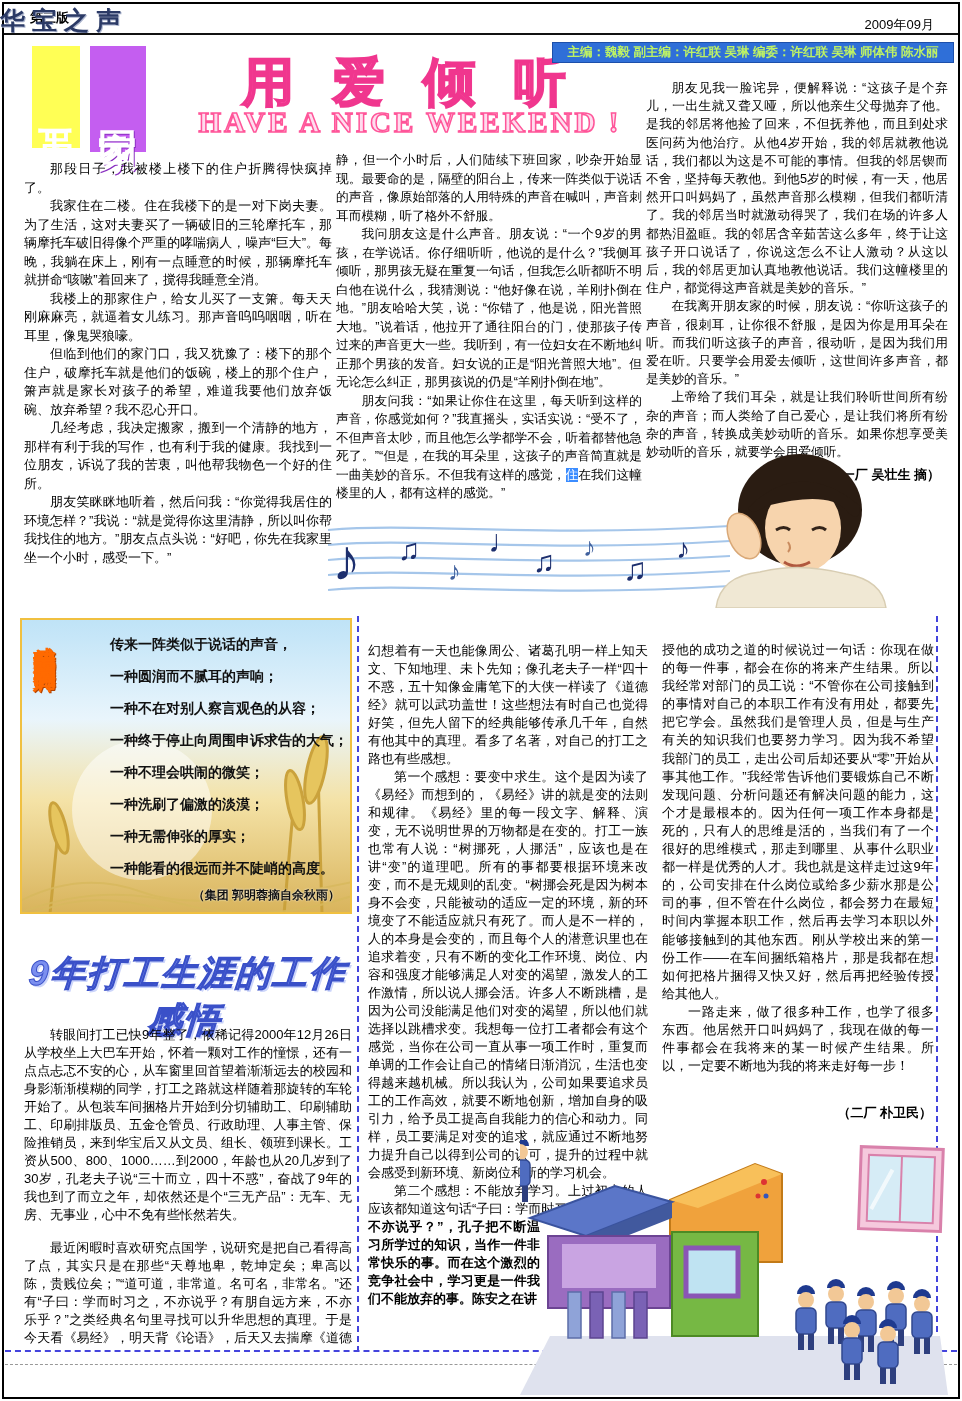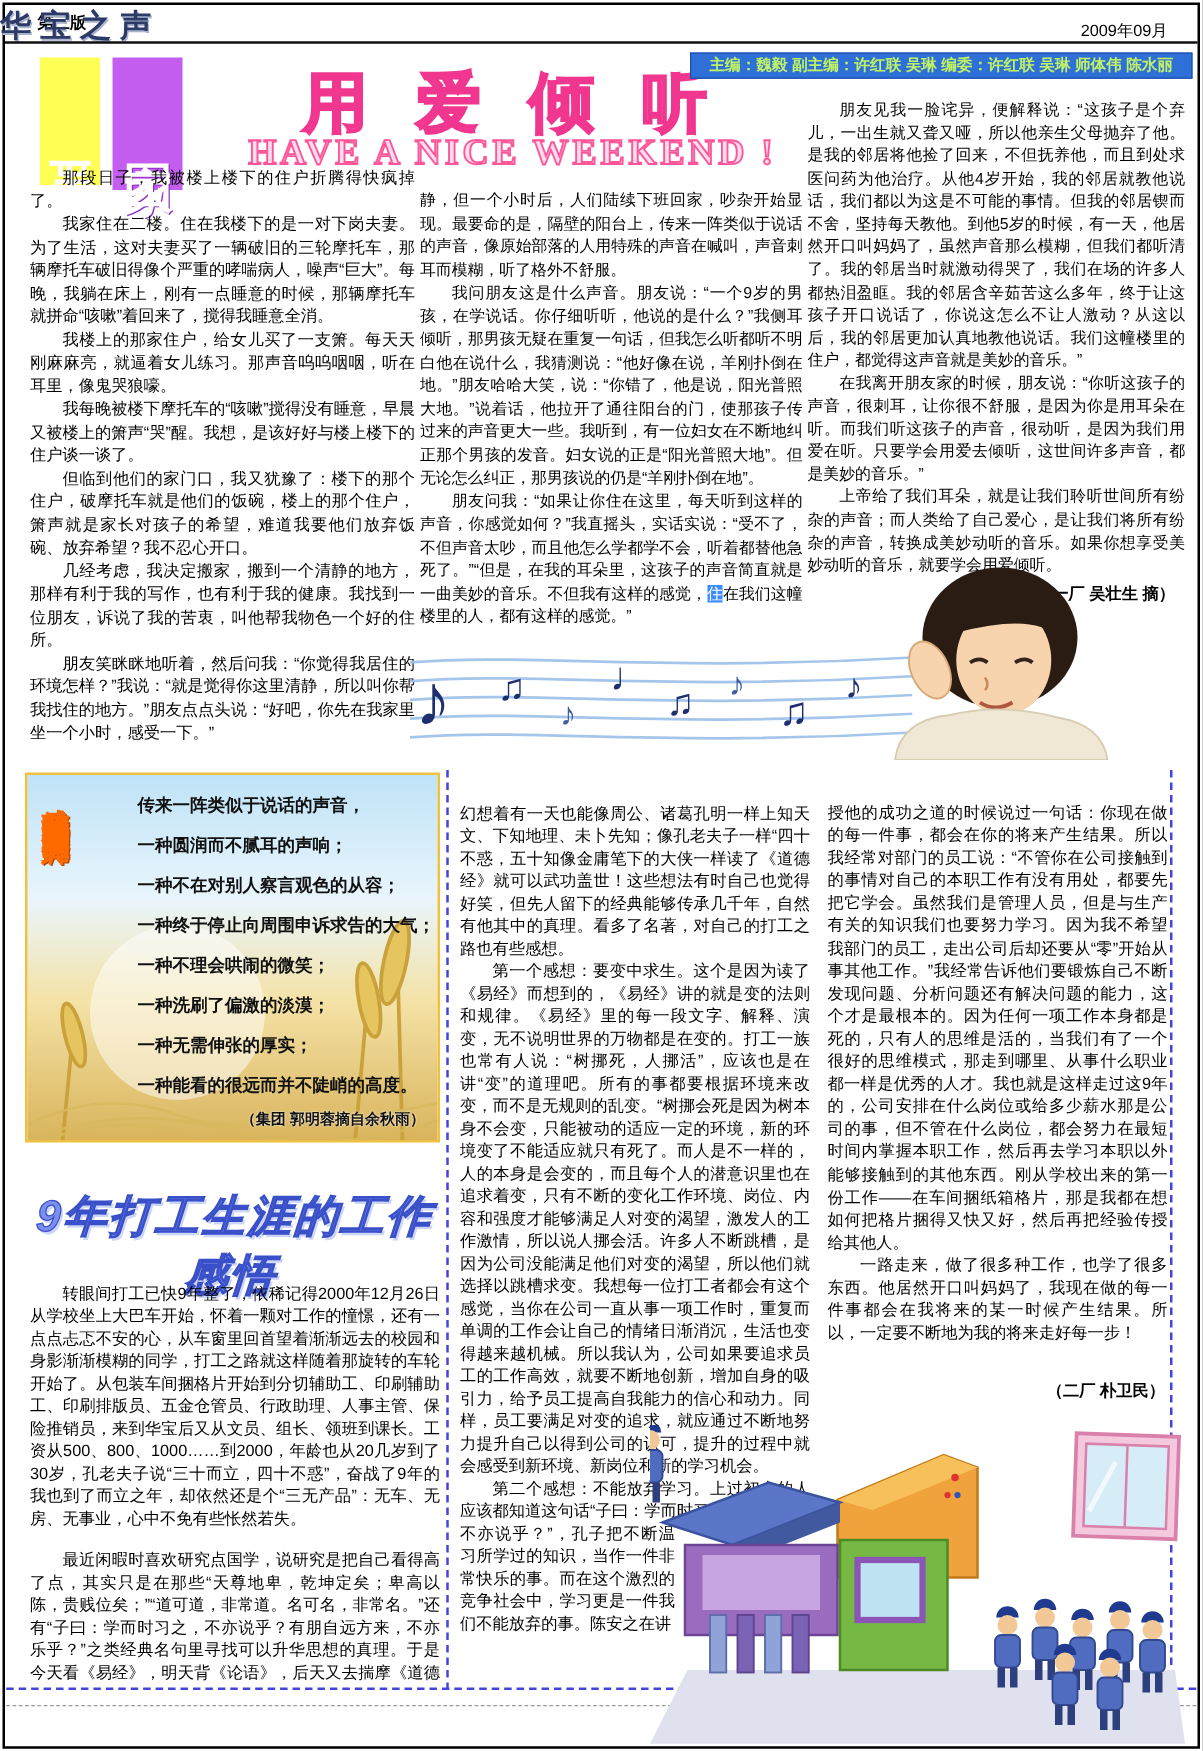--- a/index.html
+++ b/index.html
@@ -33,21 +33,21 @@
   .editors { position:absolute; left:552px; top:42px; width:402px; height:21px;
              background:#2f6fd8; border:1px solid #1c4faa; color:#bef264; font-size:12.5px;
              font-weight:bold; line-height:19px; text-align:center; white-space:nowrap; }
   
   .col { position:absolute; text-align:justify; font-size:13px; line-height:18.5px; }
   .col p { text-indent:2em; }
   .col p.lead { text-indent:0; }
   .hl { background:#3b8cff; color:#fff; }
   .attr { position:absolute; font-size:13px; font-weight:bold; }
   
-  .a1c1 { left:24px;  top:133px; width:308px; height:462px; overflow:hidden; }
+  .a1c1 { left:24px;  top:160px; width:308px; height:462px; overflow:hidden; }
   .a1c2 { left:336px; top:151px; width:306px; height:372px; overflow:hidden; font-size:12.7px; }
   .a1c3 { left:646px; top:79px;  width:302px; height:384px; overflow:hidden; font-size:12.7px; line-height:18.2px; }
   .a1attr { left:640px; top:466px; width:300px; text-align:right; }
   
   .qbox { position:absolute; left:20px; top:618px; width:332px; height:296px;
           border:2px solid #f0c040; overflow:hidden;
           background:linear-gradient(180deg,#bfe3f7 0%,#e9f5fc 34%,#f4e2a6 62%,#d9b45c 100%); }
   .qvert { position:absolute; left:8px; top:8px; height:282px; writing-mode:vertical-rl;
            text-orientation:upright; font-size:23px; font-weight:bold; color:#ff6a00;
            letter-spacing:2px; text-shadow:1px 1px 0 #b34400; }
@@ -56,21 +56,21 @@
               text-indent:0; color:#111; }
   .qattr { position:absolute; right:10px; bottom:8px; font-size:12px; font-weight:bold;
            color:#111; text-shadow:0 0 2px #fff; }
   
   .t2 { position:absolute; left:20px; top:950px; width:332px; text-align:center;
         font-size:35px; font-weight:bold; font-style:italic; letter-spacing:2px;
         color:#7b8fef; -webkit-text-stroke:1px #3a50c8; text-shadow:2px 2px 0 #ccd5fa;
         transform:skewX(-4deg); }
   
   .bcol p + p { margin-top:15px; }
-  .bcol p.cont { margin-top:0; }
+  .bcol p.cont { margin-top:0;font-weight:bold; }
   .b1 { left:24px;  top:1026px; width:328px; height:322px; overflow:hidden; line-height:18px; }
   .b2 { left:368px; top:642px;  width:280px; height:700px; line-height:18px; }
   .b3 { left:662px; top:641px;  width:272px; height:452px; overflow:hidden; line-height:18.1px; }
   .wrap-narrow { width:172px; }
   .b3attr { left:660px; top:1104px; width:272px; text-align:right; }
   
   .vdash { position:absolute; width:0; border-left:2px dashed #4444dd; }
   .vd-l { left:357px; top:616px; height:736px; }
   .vd-r { left:936px; top:616px; height:736px; }
   .hdash-blue { position:absolute; left:5px; right:5px; top:1350px; border-top:2px dashed #4444dd; }
@@ -95,21 +95,20 @@
   <div class="badge badge-yg">员工</div>
   <div class="badge badge-jy">家园</div>
   <div class="t1">用 爱 倾 听</div>
   <div class="t1en">HAVE A NICE WEEKEND !</div>
   <div class="editors">主编：魏毅 副主编：许红联 吴琳 编委：许红联 吴琳 师体伟 陈水丽</div>
 
   <div class="col a1c1 bodytext">
       <p class="para">那段日子，我被楼上楼下的住户折腾得快疯掉了。</p>
       <p class="para">我家住在二楼。住在我楼下的是一对下岗夫妻。为了生活，这对夫妻买了一辆破旧的三轮摩托车，那辆摩托车破旧得像个严重的哮喘病人，噪声“巨大”。每晚，我躺在床上，刚有一点睡意的时候，那辆摩托车就拼命“咳嗽”着回来了，搅得我睡意全消。</p>
       <p class="para">我楼上的那家住户，给女儿买了一支箫。每天天刚麻麻亮，就逼着女儿练习。那声音呜呜咽咽，听在耳里，像鬼哭狼嚎。</p>
-      <p class="para">我每晚被楼下摩托车的“咳嗽”搅得没有睡意，早晨又被楼上的箫声“哭”醒。我想，是该好好与楼上楼下的住户谈一谈了。</p>
       <p class="para">但临到他们的家门口，我又犹豫了：楼下的那个住户，破摩托车就是他们的饭碗，楼上的那个住户，箫声就是家长对孩子的希望，难道我要他们放弃饭碗、放弃希望？我不忍心开口。</p>
       <p class="para">几经考虑，我决定搬家，搬到一个清静的地方，那样有利于我的写作，也有利于我的健康。我找到一位朋友，诉说了我的苦衷，叫他帮我物色一个好的住所。</p>
       <p class="para">朋友笑眯眯地听着，然后问我：“你觉得我居住的环境怎样？”我说：“就是觉得你这里清静，所以叫你帮我找住的地方。”朋友点点头说：“好吧，你先在我家里坐一个小时，感受一下。”</p>
     </div>
 
   <div class="col a1c2">
     <p class="lead">静，但一个小时后，人们陆续下班回家，吵杂开始显现。最要命的是，隔壁的阳台上，传来一阵类似于说话的声音，像原始部落的人用特殊的声音在喊叫，声音刺耳而模糊，听了格外不舒服。</p>
     <div>
         <p class="para">我问朋友这是什么声音。朋友说：“一个9岁的男孩，在学说话。你仔细听听，他说的是什么？”我侧耳倾听，那男孩无疑在重复一句话，但我怎么听都听不明白他在说什么，我猜测说：“他好像在说，羊刚扑倒在地。”朋友哈哈大笑，说：“你错了，他是说，阳光普照大地。”说着话，他拉开了通往阳台的门，使那孩子传过来的声音更大一些。我听到，有一位妇女在不断地纠正那个男孩的发音。妇女说的正是“阳光普照大地”。但无论怎么纠正，那男孩说的仍是“羊刚扑倒在地”。</p>
       </div>

